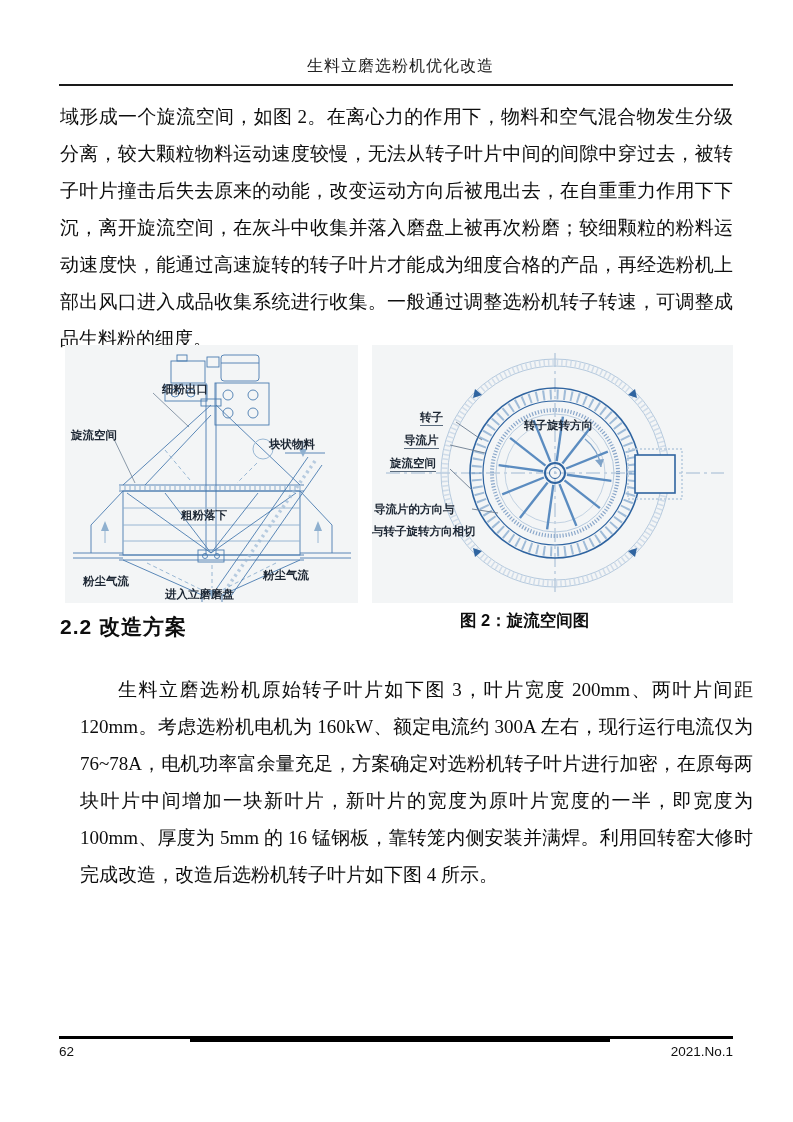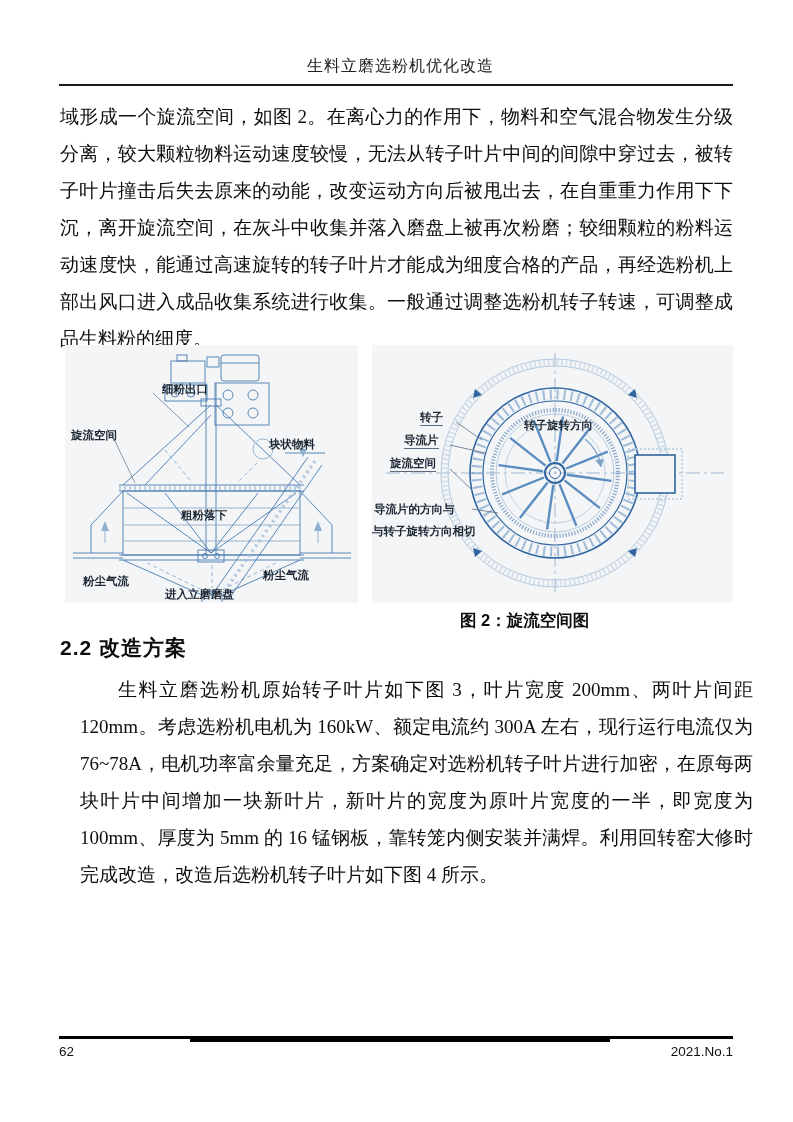--- a/index.html
+++ b/index.html
@@ -37,21 +37,21 @@
   }
   .fig-label.underlined { border-bottom:1px solid #5a6b7d; padding-bottom:1px; }
   
   .caption {
     position:absolute; top:610px; font-family:"Liberation Sans","DejaVu Sans",sans-serif;
     font-weight:bold; font-size:16.5px; color:#0d0d0d; white-space:nowrap;
   }
   .caption1 { left:95px; }
   .caption2 { left:460px; }
   .section-heading {
-    position:absolute; top:634px; left:60px;
+    position:absolute; top:613px; left:60px;
     font-family:"Liberation Sans","DejaVu Sans",sans-serif;
     font-weight:bold; font-size:21px; color:#0d0d0d; letter-spacing:1px;
   }
   
   .footer-rule  { position:absolute; top:1036px; left:59px;  width:674px; height:3px; background:#000; }
   .footer-rule2 { position:absolute; top:1039px; left:190px; width:420px; height:3px; background:#000; }
   .page-number {
     position:absolute; top:1044px; left:59px; width:674px; text-align:left;
     font-size:13.5px; color:#111; font-family:"Liberation Sans","DejaVu Sans",sans-serif;
   }

